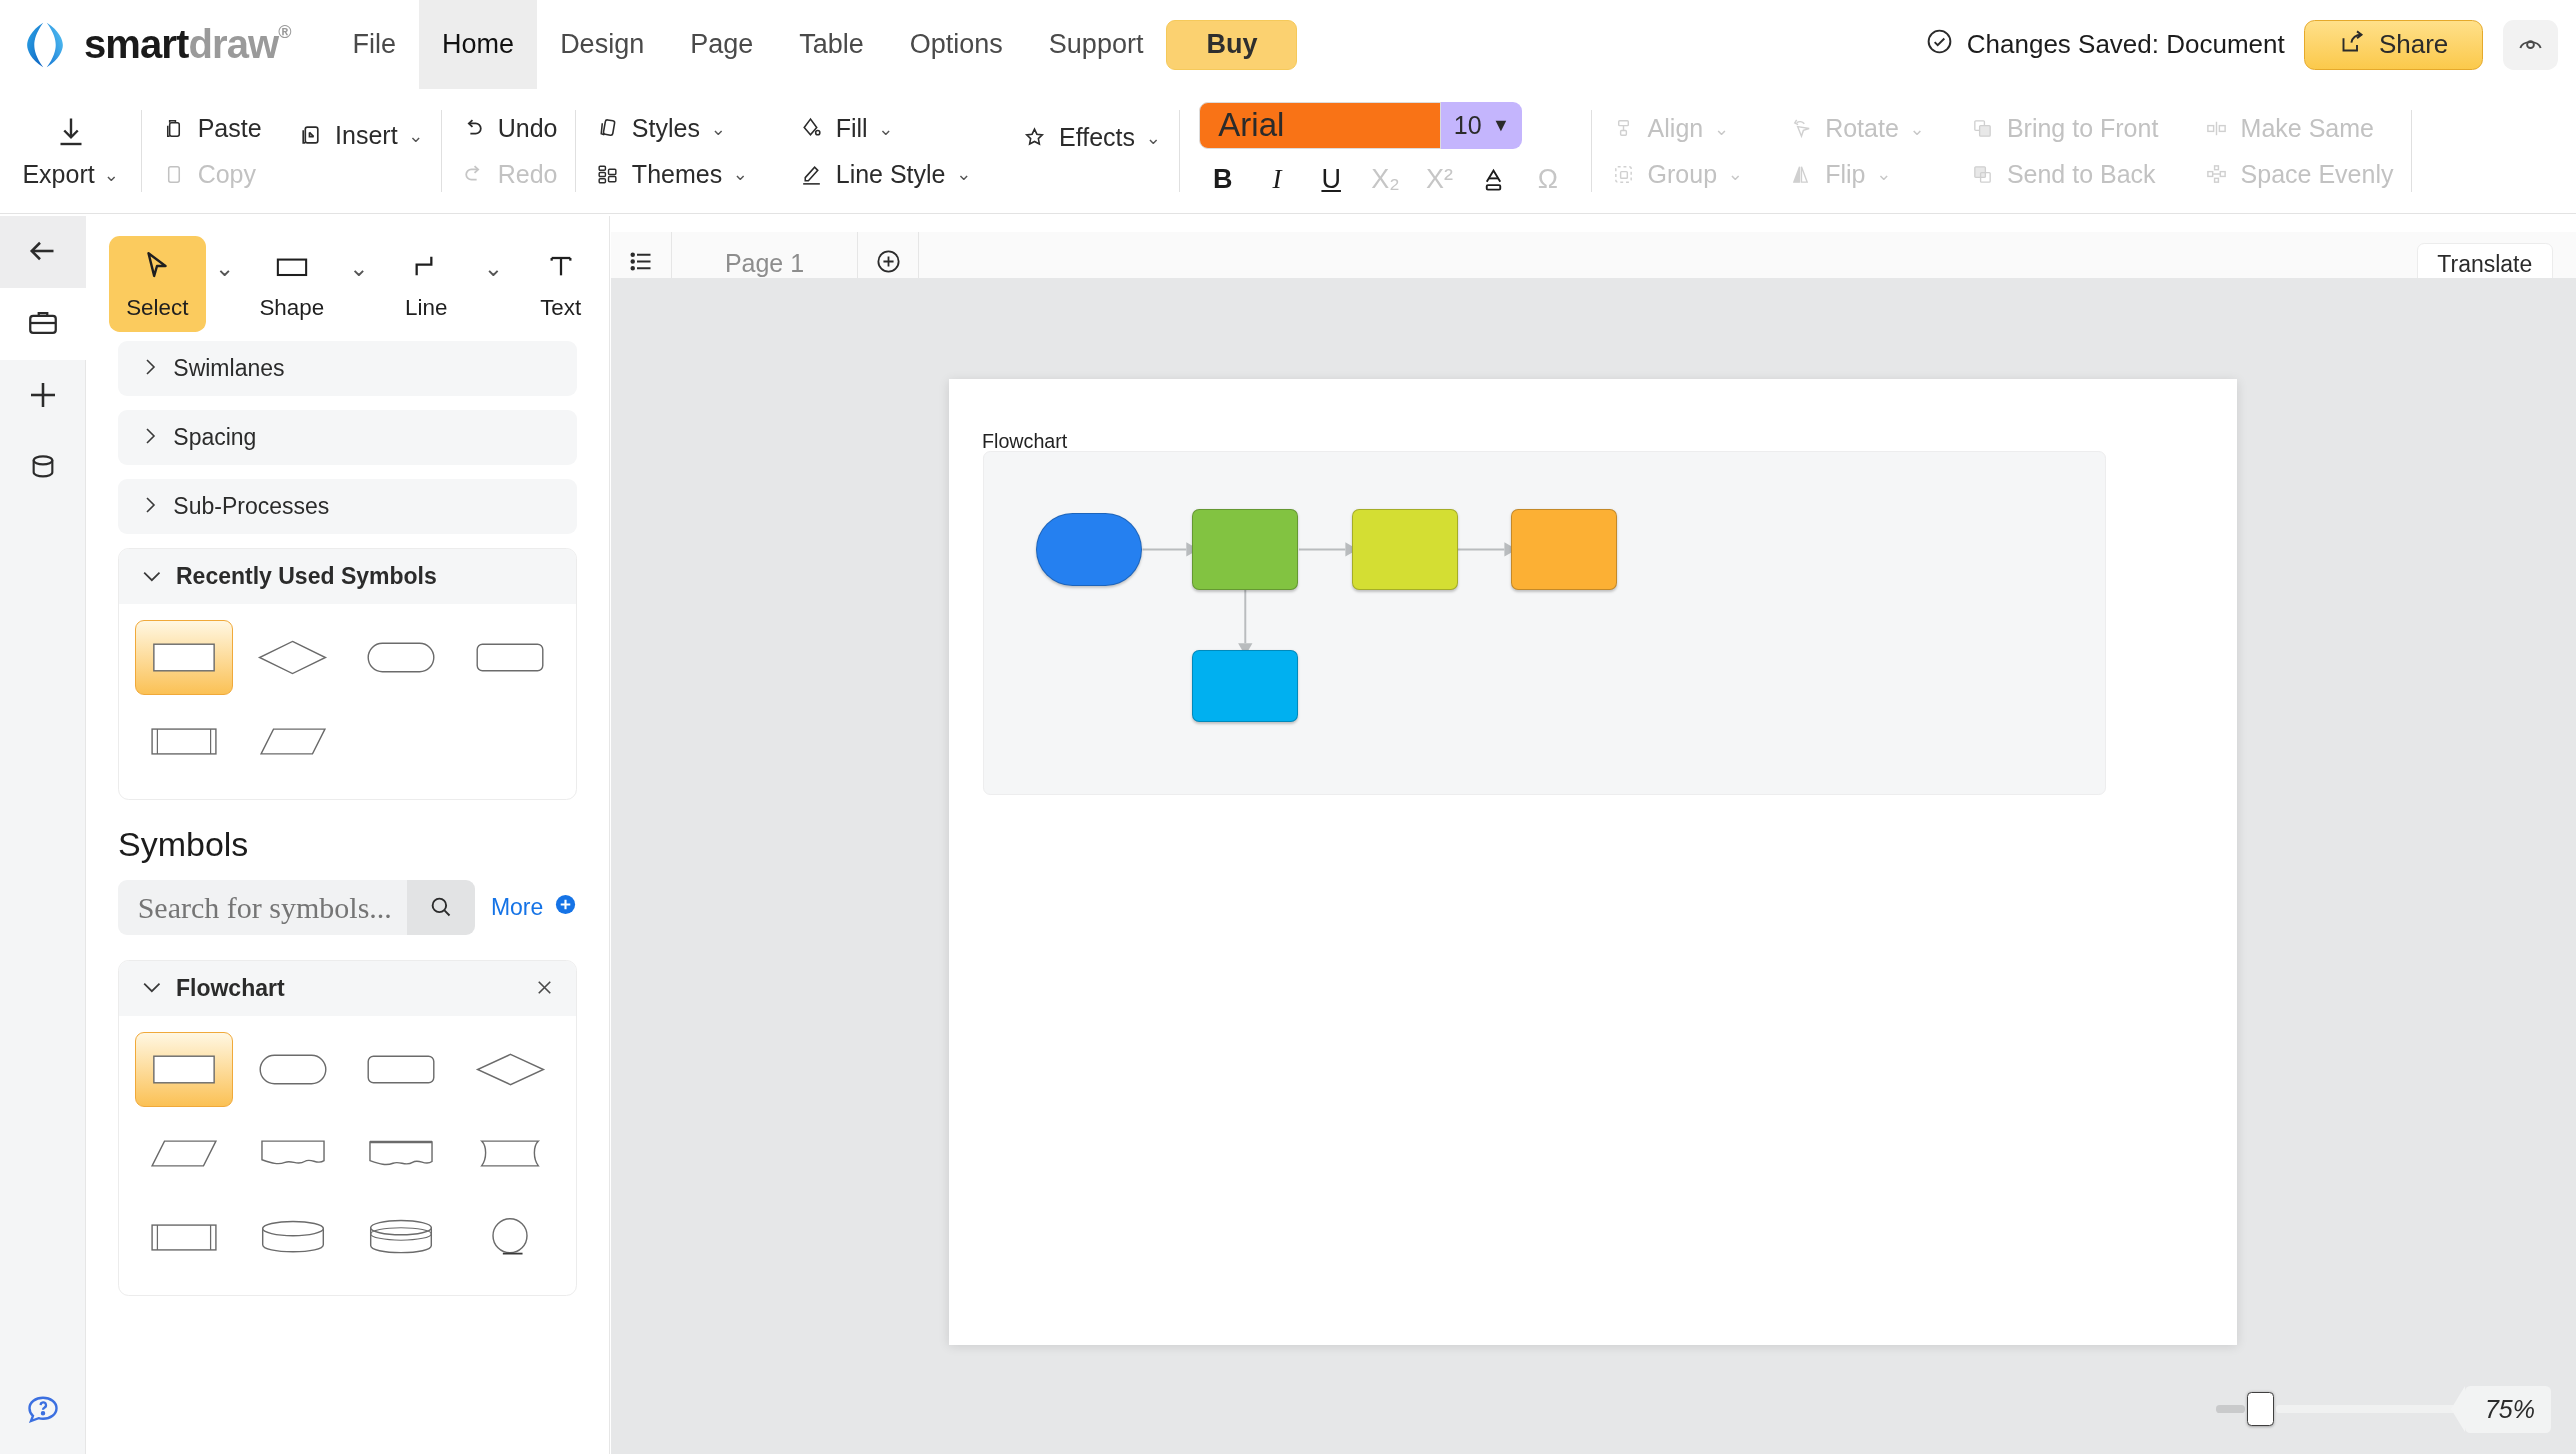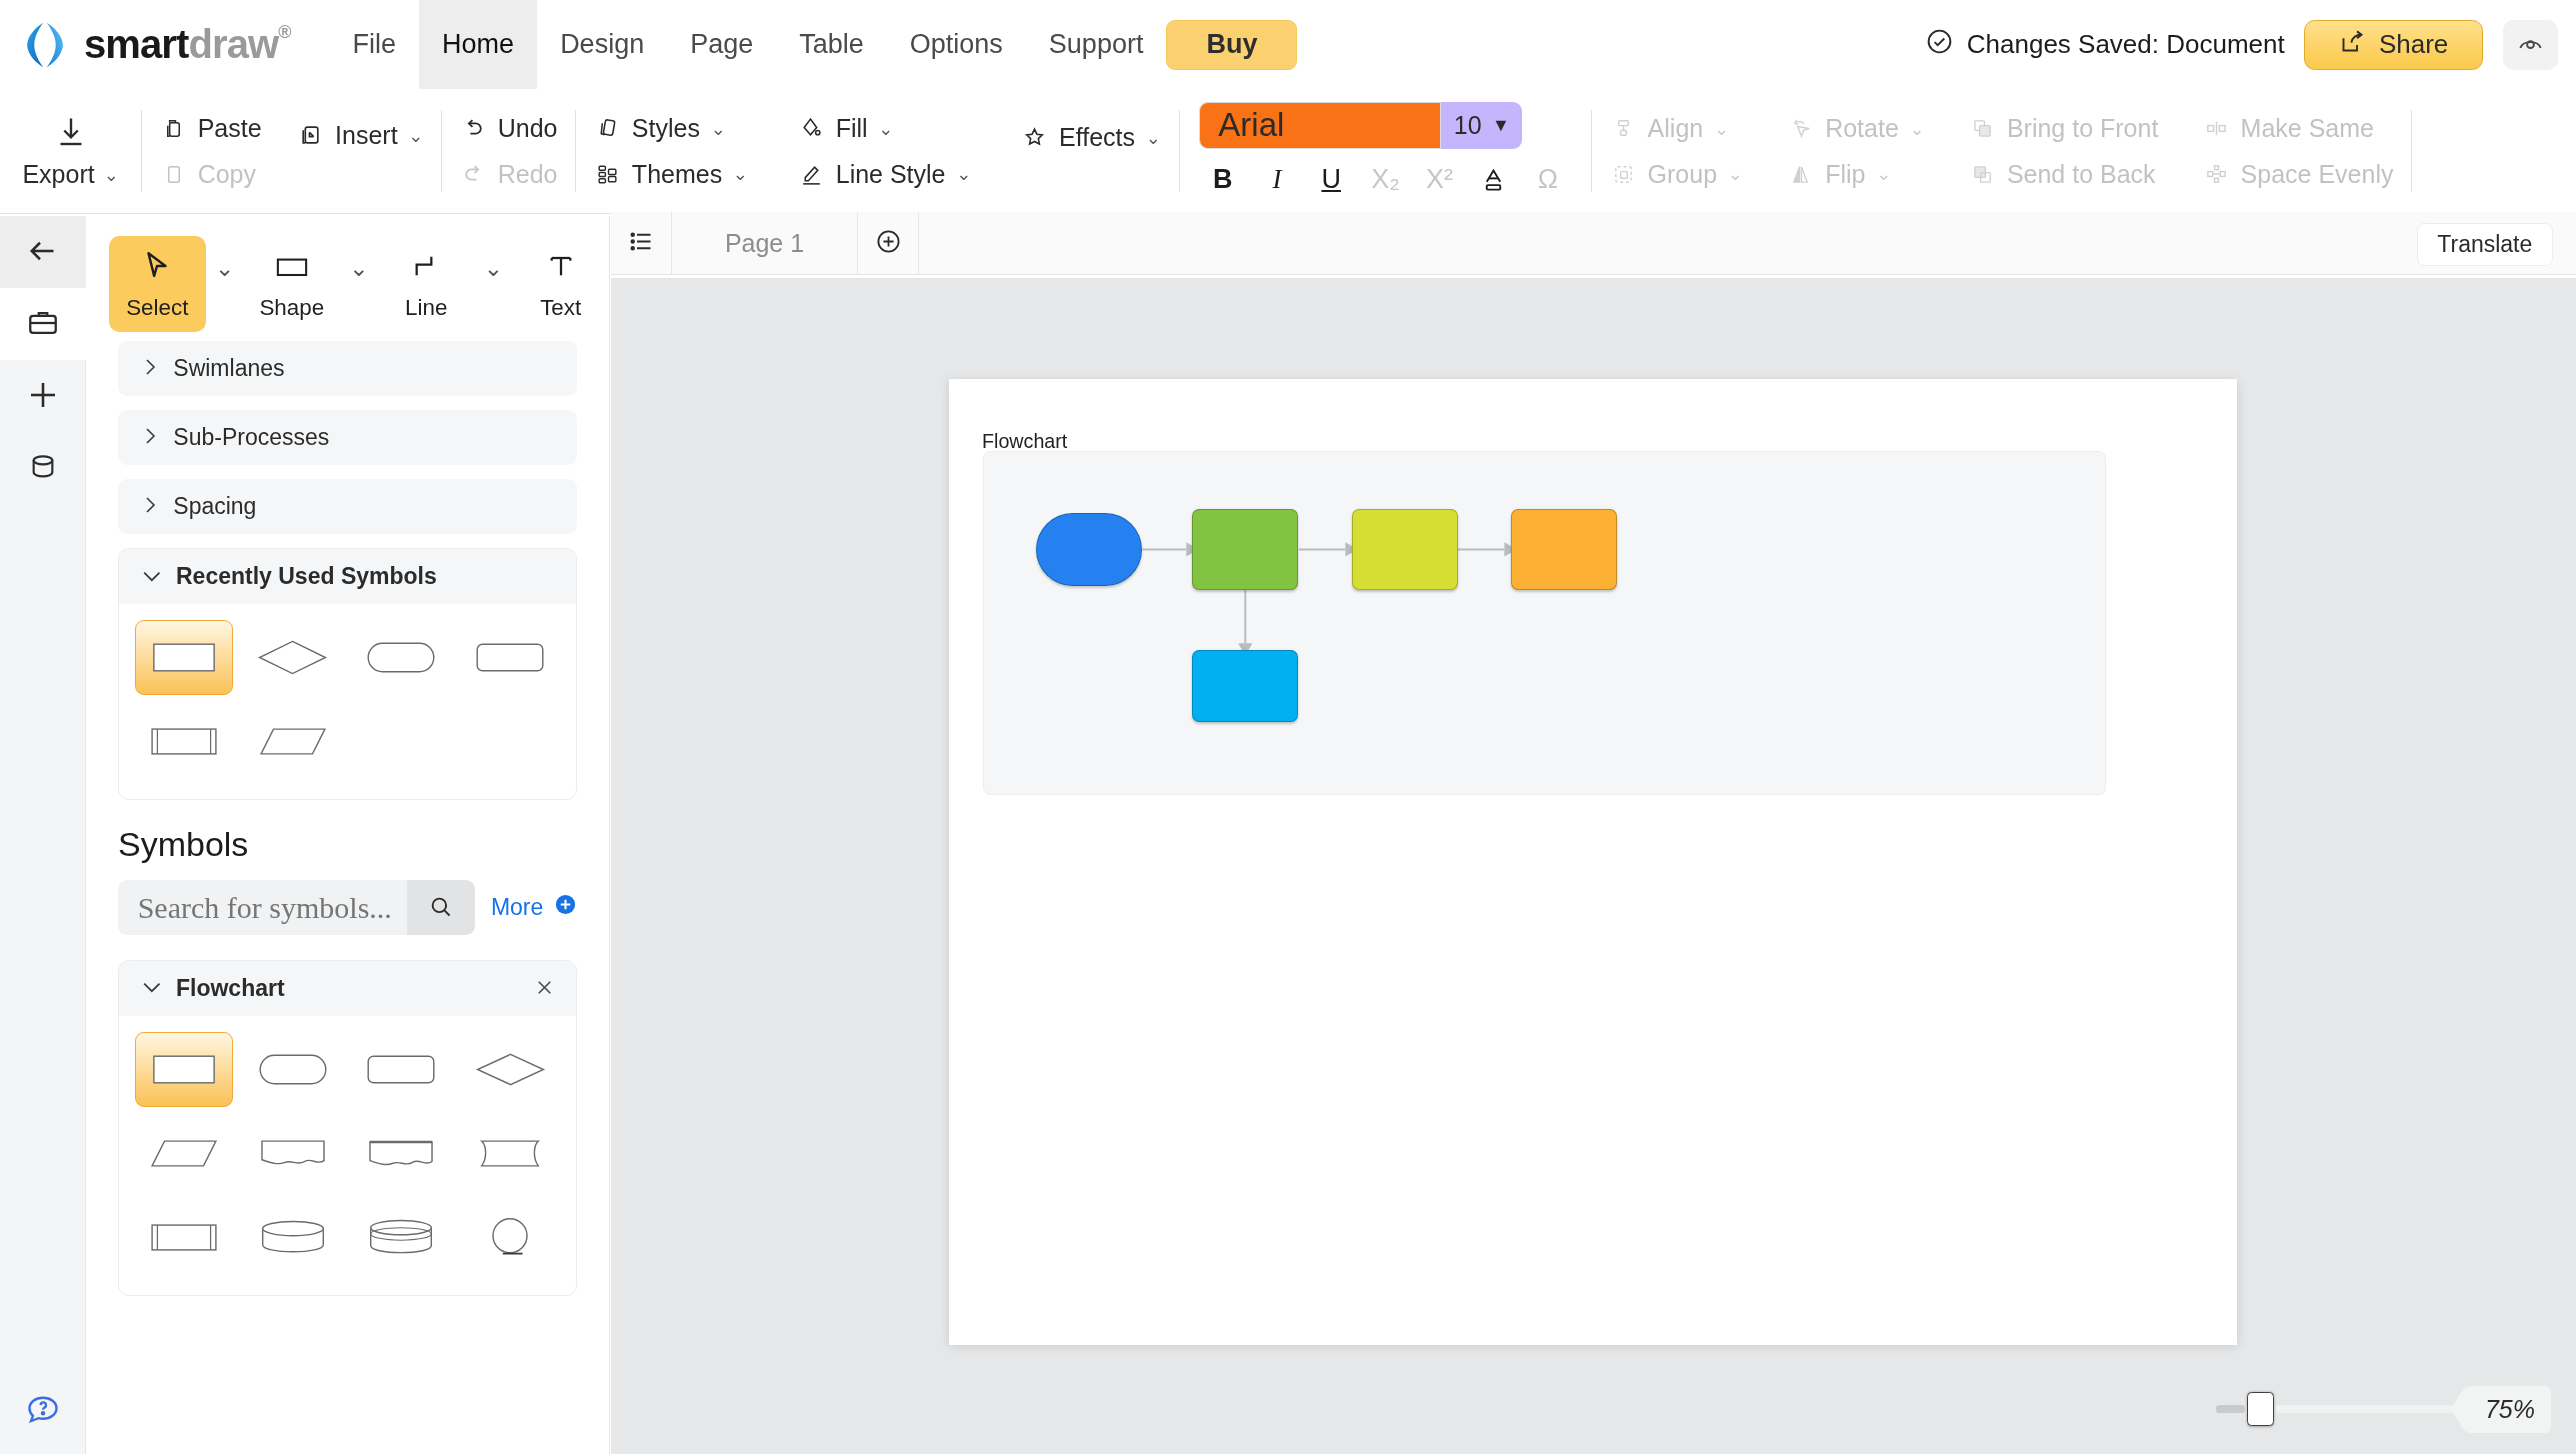--- a/index.html
+++ b/index.html
@@ -161,21 +161,21 @@
   }
   .search-btn {
     width: 68px; height: 55px; background: #e2e3e4; border-radius: 0 9px 9px 0;
     display: flex; align-items: center; justify-content: center; cursor: pointer;
     margin-left: -16px;
   }
   .more-link { display: flex; align-items: center; gap: 10.7px; font-size: 23px; color: #1573E6; cursor: pointer; }
 
   
   .canvas-header {
-    position: absolute; left: 611px; top: 212px; width: 1965px; height: 63px;
+    position: absolute; left: 611px; top: 232px; width: 1965px; height: 63px;
     background: #fafafa; border-bottom: 0.9px solid #e6e6e6; display: flex; align-items: center;
   }
   .ch-cell {
     height: 63px; display: flex; align-items: center; justify-content: center;
     border-right: 0.9px solid #e6e6e6; cursor: pointer;
   }
   .ch-list { width: 61px; }
   .ch-page { width: 186px; font-size: 25px; color: #8d8d8d; }
   .ch-add { width: 61px; }
   .translate-btn {
@@ -666,29 +666,29 @@
         </svg>
     </span>
     <span class="acc-label">Swimlanes</span>
   </div>
   <div class="acc">
     <span>
       <svg width="18" height="18" viewBox="0 0 12 18" fill="none" stroke="#3a3a3a" stroke-width="1.6">
           <path d="M3 2l7 7-7 7"></path>
         </svg>
     </span>
-    <span class="acc-label">Sub-Processes</span>
+    <span class="acc-label">Spacing</span>
   </div>
   <div class="acc">
     <span>
       <svg width="18" height="18" viewBox="0 0 12 18" fill="none" stroke="#3a3a3a" stroke-width="1.6">
           <path d="M3 2l7 7-7 7"></path>
         </svg>
     </span>
-    <span class="acc-label">Spacing</span>
+    <span class="acc-label">Sub-Processes</span>
   </div>
 
   <div class="card">
     <div class="card-head">
       <span>
         <svg width="19.7" height="19.7" viewBox="0 0 18 12" fill="none" stroke="#3a3a3a" stroke-width="1.6">
             <path d="M2 3l7 7 7-7"></path>
           </svg>
       </span>
       <span class="ttl">Recently Used Symbols</span>

